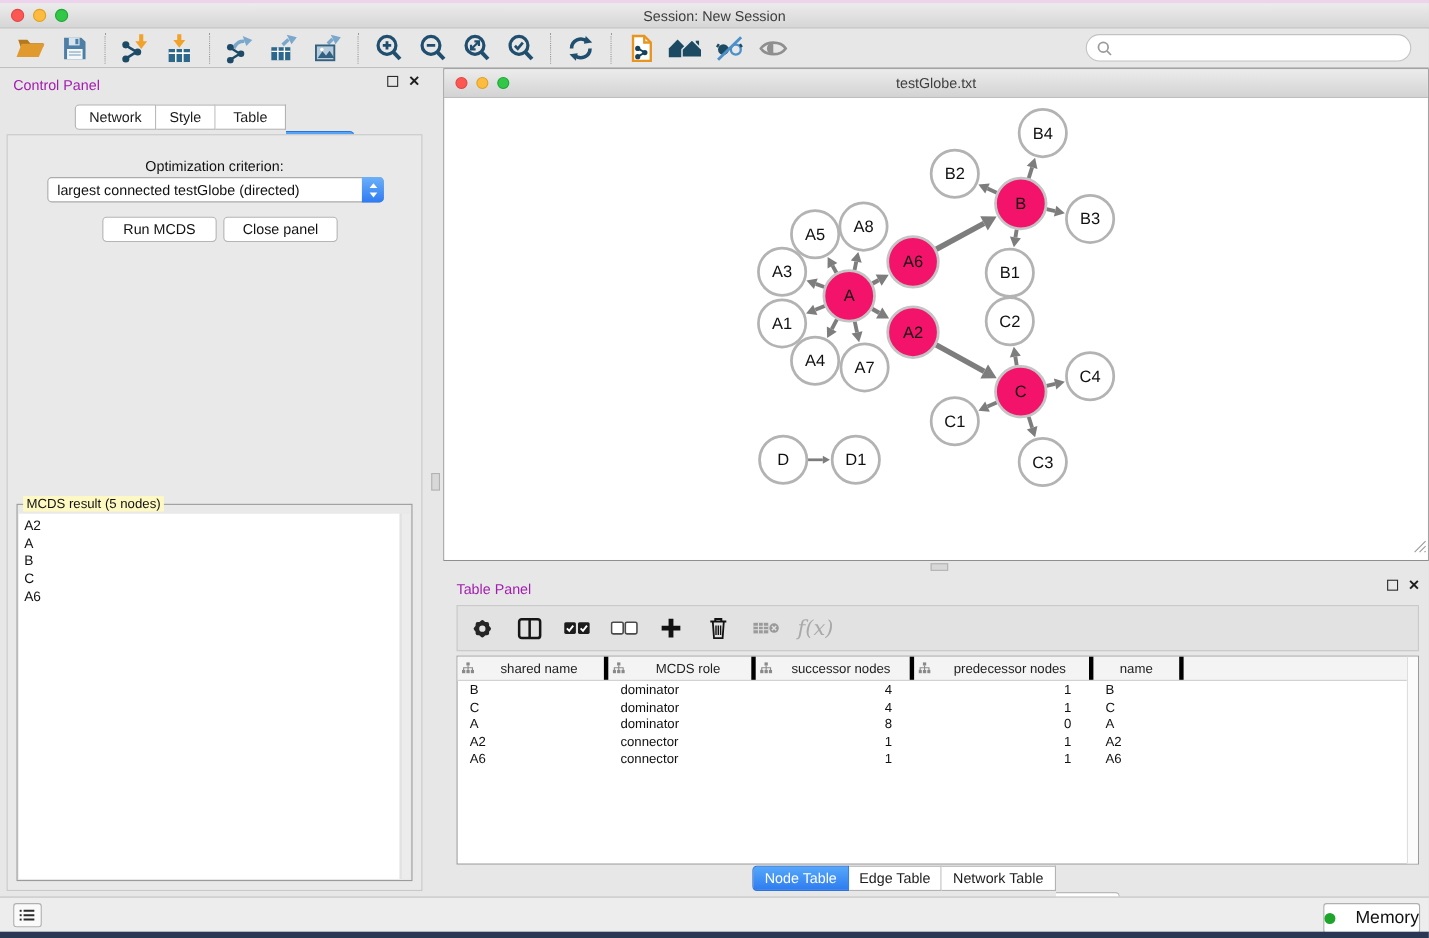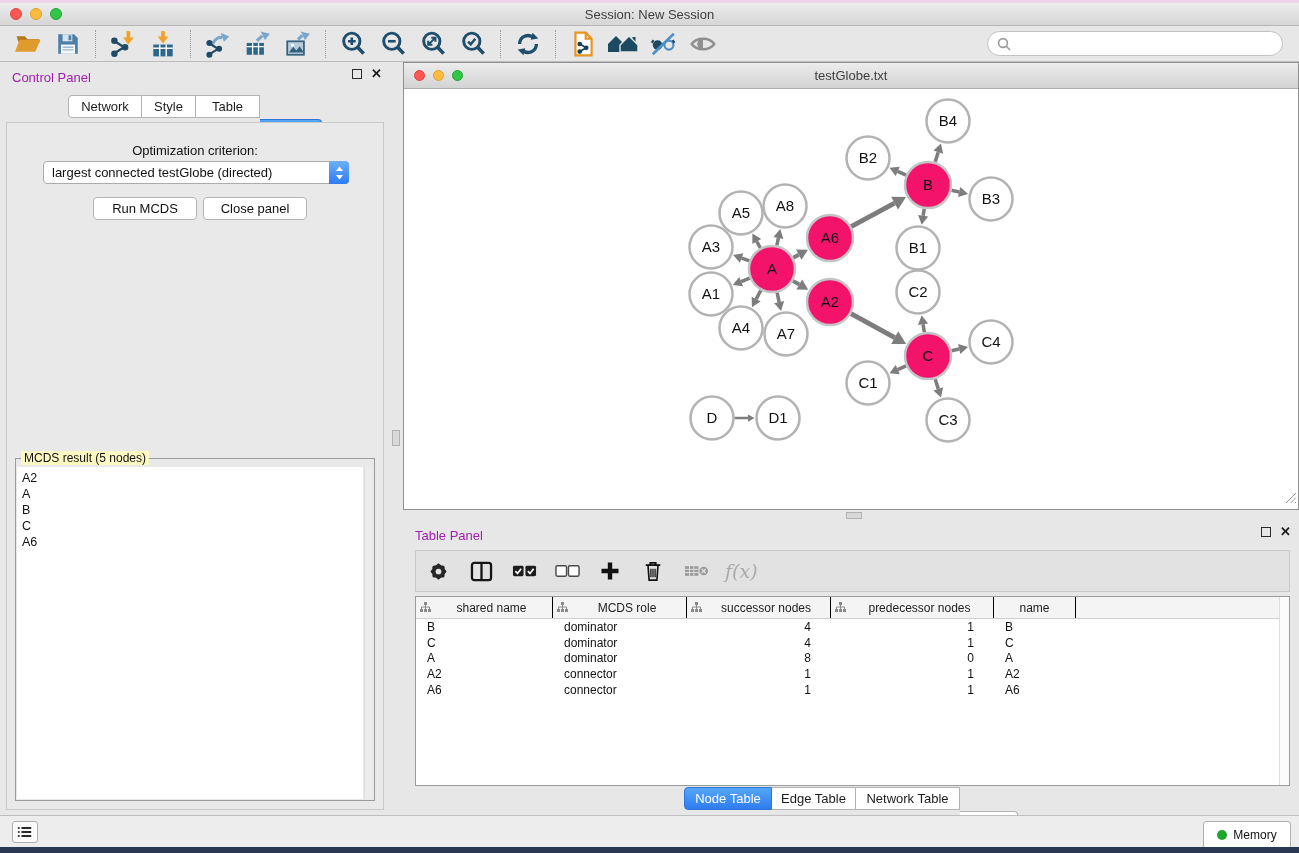--- a/index.html
+++ b/index.html
@@ -73,36 +73,36 @@
 
   
   .table-panel { position:absolute; left:403px; top:520px; width:896px; height:295px; background:#e7e7e7; }
   .tp-toolbar { position:absolute; left:12px; right:9px; top:30px; height:42px; background:#e2e2e2;
     border:1px solid #c9c9c9; display:flex; align-items:center; padding-left:4px; }
   .tp-btn { width:36px; height:34px; display:flex; align-items:center; justify-content:center; margin-right:7px; }
   .fx-label { font-style:italic; font-family:"DejaVu Serif", serif; font-size:19px; color:#a9a9a9; margin-left:4px; }
   .tablewrap { position:absolute; left:12px; right:9px; top:76px; height:190px; background:#fff; border:1px solid #9b9b9b; }
   .thead { position:absolute; left:0; top:0; right:10px; height:22px; background:#f4f4f4;
     border-bottom:1px solid #cfcfcf; display:flex; }
-  .th { display:flex; align-items:center; border-right:1px solid #000000; height:100%; }
+  .th { display:flex; align-items:center; border-right:4px solid #000000; height:100%; }
   .th .lbl { flex:1; text-align:center; font-size:12px; color:#222; }
   .th .tree { margin-left:4px; }
   .th.filler { flex:1; border-right:none; }
   .tbody { position:absolute; left:0; top:22px; right:10px; bottom:0; }
   .tr { display:flex; height:15.7px; align-items:center; }
   .td { font-size:12px; color:#111; white-space:nowrap; overflow:hidden; }
   .tscroll { position:absolute; right:0; top:0; width:10px; bottom:0; background:#fbfbfb; border-left:1px solid #dedede; }
   .tp-tabs { position:absolute; left:0; right:0; top:267px; display:flex; justify-content:center; }
 
   
   .statusbar { position:absolute; left:0; top:815px; width:1299px; height:32px; background:#ededed; border-top:1px solid #bfbfbf; }
   .list-btn { position:absolute; left:12px; top:5px; width:26px; height:22px; background:#fafafa; border:1px solid #b0b0b0;
     border-radius:3px; display:flex; align-items:center; justify-content:center; }
   .mem-btn { position:absolute; right:8px; top:5px; width:88px; height:28px; background:#fff; border:1px solid #b0b0b0;
-    border-radius:3px; display:flex; align-items:center; justify-content:center; gap:6px; font-size:12px; color:#111; }
+    border-radius:3px; display:flex; align-items:center; justify-content:space-between; gap:6px; font-size:16px; color:#111; }
   .mem-dot { width:10px; height:10px; border-radius:50%; background:#1fa52c; }
   .edge-bottom { position:absolute; left:0; top:847px; width:1299px; height:6px; background:#2b3854; }
 </style>
 </head>
 <body>
 
 <div id="screen">
 
   <div class="edge-top"></div>
 

